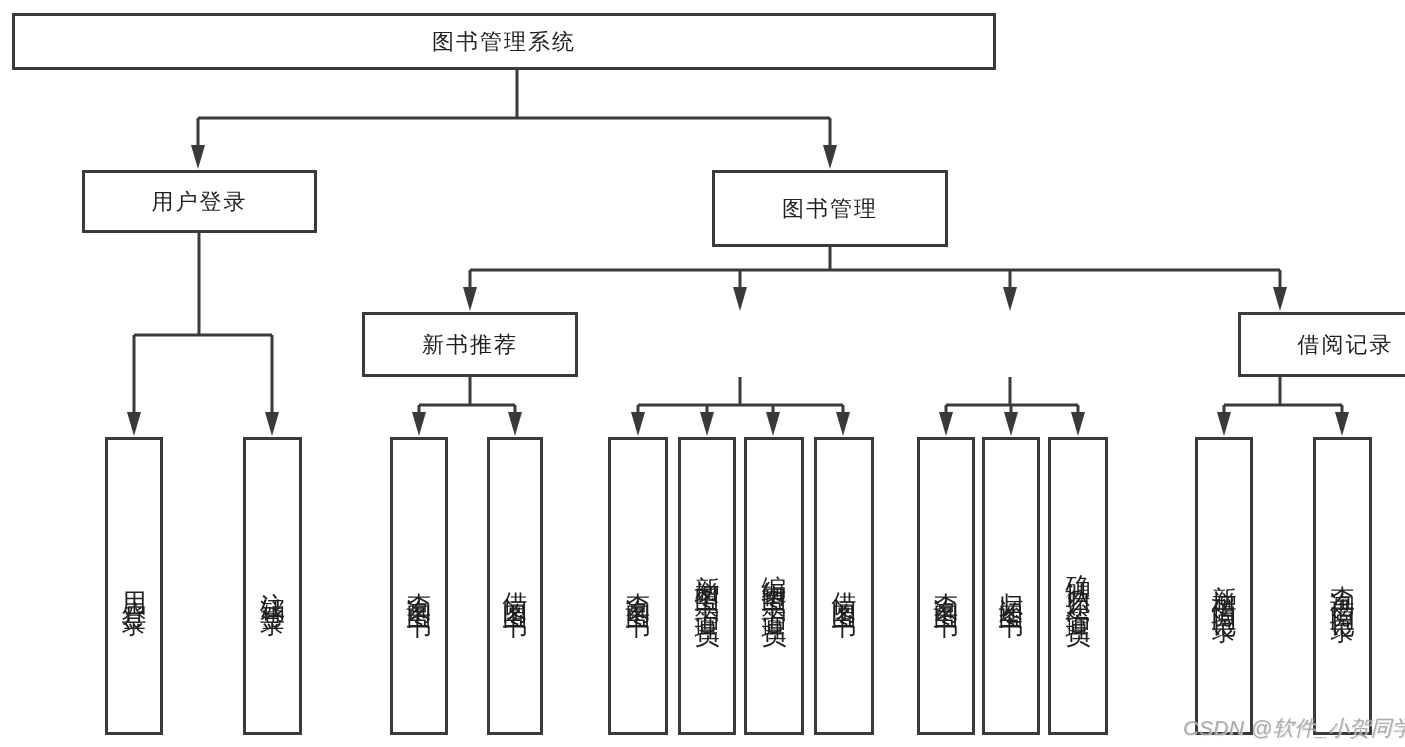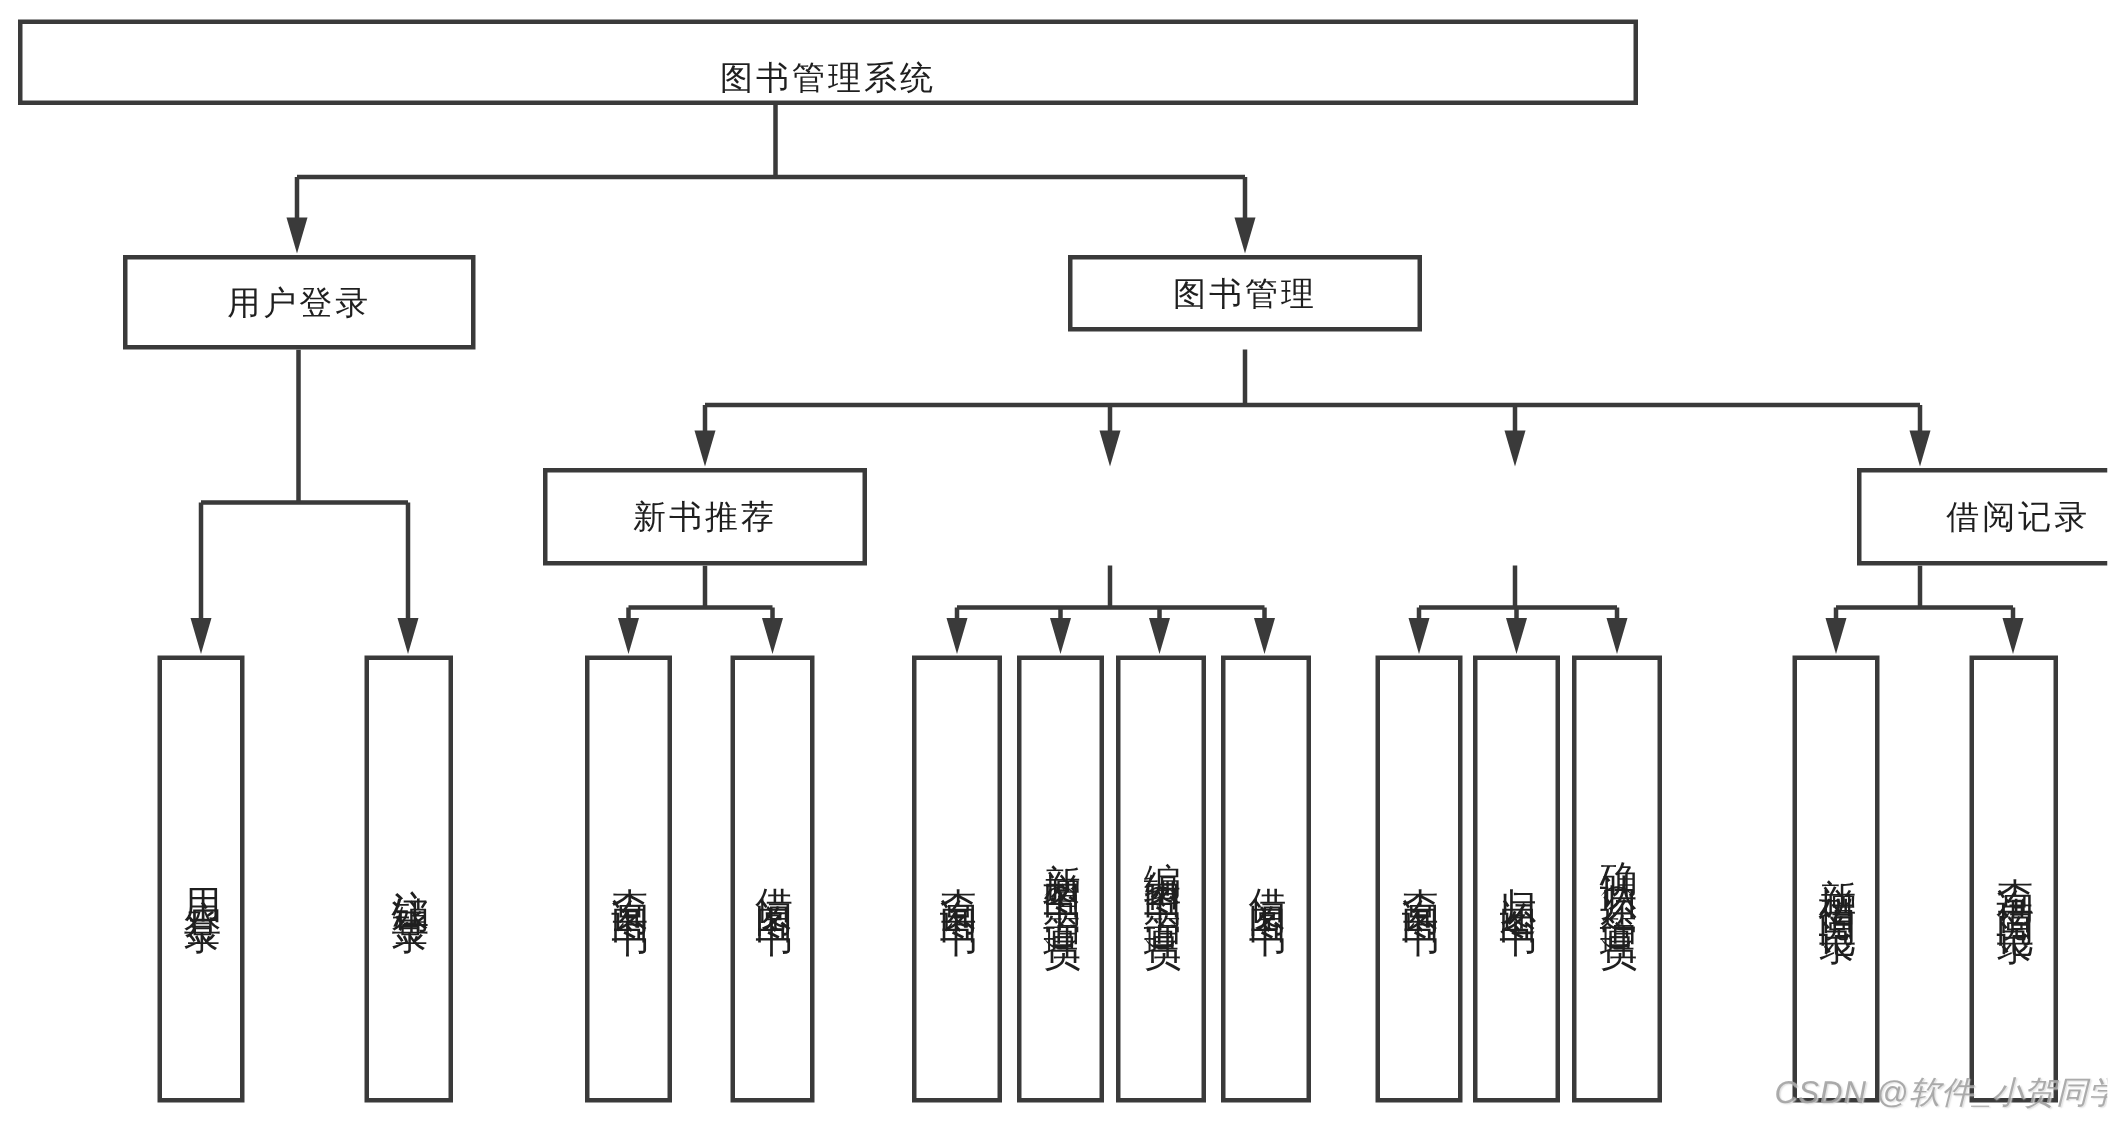--- a/index.html
+++ b/index.html
@@ -54,23 +54,23 @@
     font-size: 21px;
     letter-spacing: 0.5px;
     color: rgba(158, 158, 158, 0.85);
     text-shadow: 1px 1px 1px rgba(220,220,220,0.9);
     white-space: nowrap;
     z-index: 3;
     font-style: italic;
   }
 
   
-  .b-root   { left: 12px;   top: 13px;  width: 1080px; height: 57px; align-items: flex-end; }
+  .b-root   { left: 12px;   top: 13px;  width: 984px; height: 57px; }
   .b-login  { left: 82px;   top: 170px; width: 235px;  height: 63px; }
-  .b-mgmt   { left: 712px;  top: 170px; width: 236px;  height: 51px; }
+  .b-mgmt   { left: 712px;  top: 170px; width: 236px;  height: 77px; }
   .b-nb     { left: 362px;  top: 312px; width: 216px;  height: 65px; }
   .b-bb     { left: 633px;  top: 312px; width: 215px;  height: 65px; }
   .b-cb     { left: 903px;  top: 312px; width: 215px;  height: 65px; }
   .b-br     { left: 1238px; top: 312px; width: 215px;  height: 65px; }
 
   .leaf     { top: 437px; height: 298px; }
   .l-ulogin { left: 105px;  width: 58px; }
   .l-ulogout{ left: 243px;  width: 59px; }
   .l-nbq    { left: 390px;  width: 58px; }
   .l-nbb    { left: 487px;  width: 56px; }

